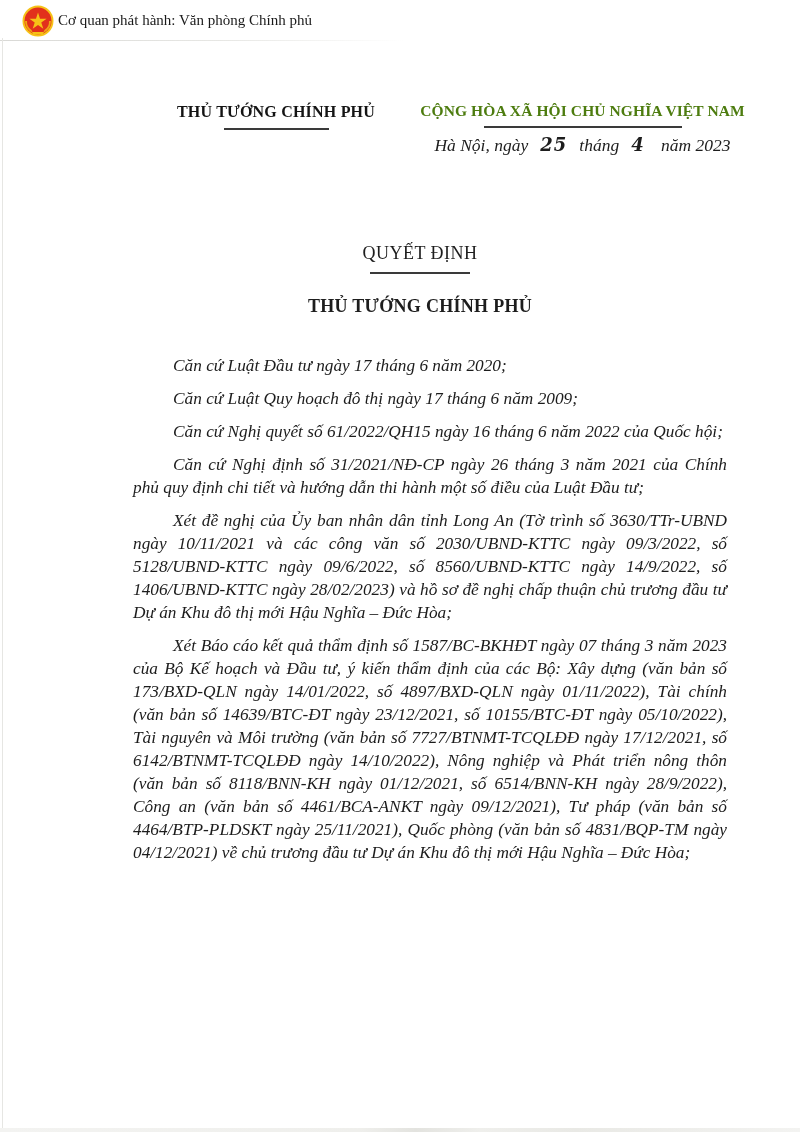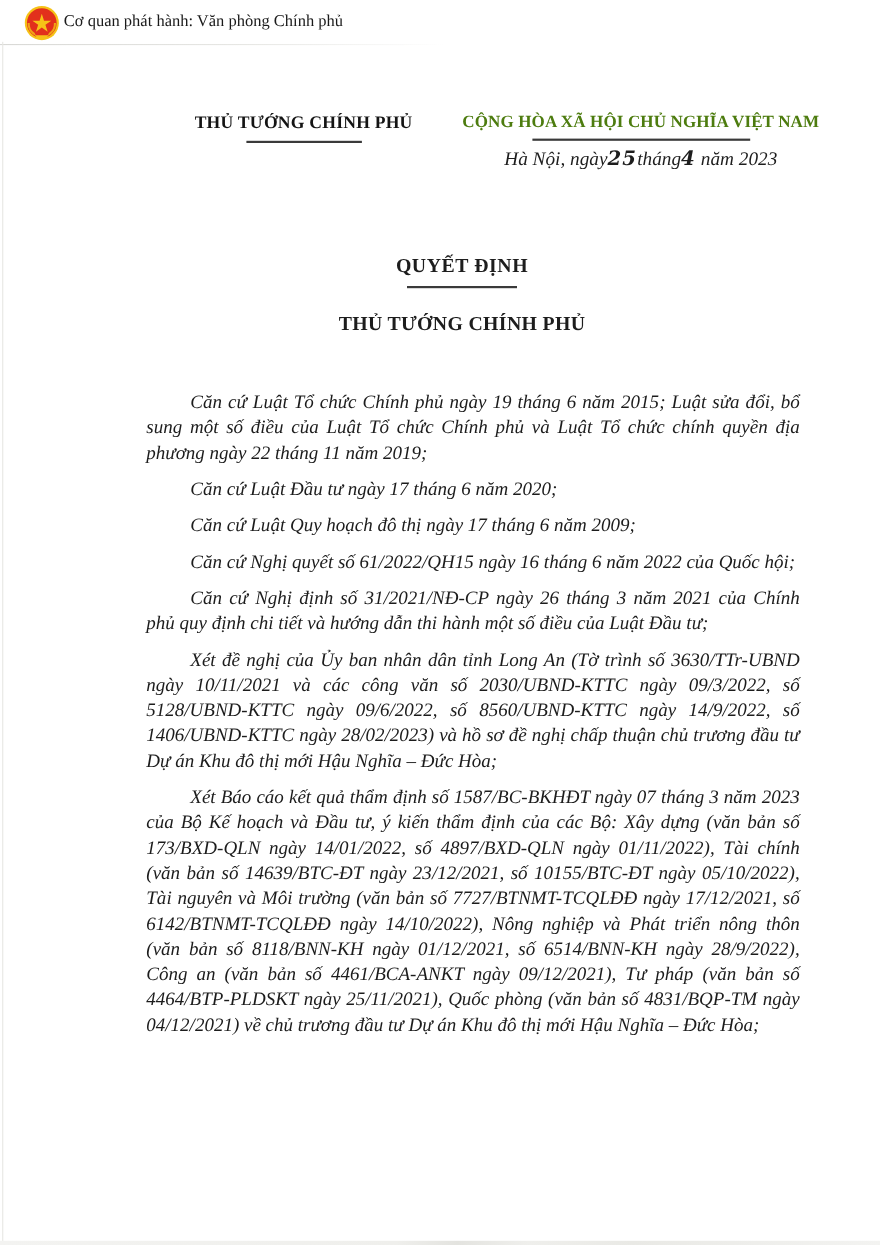--- a/index.html
+++ b/index.html
@@ -78,29 +78,29 @@
   .national-motto {
     font-weight: bold; font-size: 17px; margin-top: 4px; white-space: nowrap;
   }
   .motto-underline {
     width: 198px; height: 1.5px; background: #3a3a3a;
     margin: 6px auto 0 auto;
   }
   .place-date-line {
     margin-top: 6px; font-style: italic; font-size: 17.5px; white-space: nowrap;
   }
-  .place-date-line .hand { margin: 0 0; }
+  .place-date-line .hand { margin: 0 12px; }
 
   
   .title-block {
     position: absolute; left: 120px; top: 231px; width: 600px;
     text-align: center;
   }
   .doc-type {
-    font-weight: bold; font-size: 18px; letter-spacing: 0.5px;
+    font-weight: normal; font-size: 18px; letter-spacing: 0.5px; margin-top: 12px;
   }
   .doc-subject {
     font-weight: bold; font-size: 18px; margin-top: 7px;
   }
   .title-underline {
     width: 100px; height: 1.5px; background: #3a3a3a;
     margin: 8px auto 0 auto;
   }
   .issuing-authority {
     font-weight: bold; font-size: 18px; margin-top: 22px; letter-spacing: 0.3px;
@@ -152,20 +152,19 @@
   <div class="place-date-line"><span>Hà Nội, ngày</span><span class="hand">25</span><span>tháng</span><span class="hand">4</span> <span>năm 2023</span></div>
 </div>
 
 <div class="title-block">
   <div class="doc-type">QUYẾT ĐỊNH</div>
   <div class="title-underline"></div>
   <div class="issuing-authority">THỦ TƯỚNG CHÍNH PHỦ</div>
 </div>
 
 <div class="doc-body">
-  <p>Căn cứ Luật Tổ chức Chính phủ ngày 19 tháng 6 năm 2015; Luật sửa đổi, bổ sung một số điều của Luật Tổ chức Chính phủ và Luật Tổ chức chính quyền địa phương ngày 22 tháng 11 năm 2019;</p>
   <p>Căn cứ Luật Đầu tư ngày 17 tháng 6 năm 2020;</p>
   <p>Căn cứ Luật Quy hoạch đô thị ngày 17 tháng 6 năm 2009;</p>
   <p>Căn cứ Nghị quyết số 61/2022/QH15 ngày 16 tháng 6 năm 2022 của Quốc hội;</p>
   <p>Căn cứ Nghị định số 31/2021/NĐ-CP ngày 26 tháng 3 năm 2021 của Chính phủ quy định chi tiết và hướng dẫn thi hành một số điều của Luật Đầu tư;</p>
   <p>Xét đề nghị của Ủy ban nhân dân tỉnh Long An (Tờ trình số 3630/TTr-UBND ngày 10/11/2021 và các công văn số 2030/UBND-KTTC ngày 09/3/2022, số 5128/UBND-KTTC ngày 09/6/2022, số 8560/UBND-KTTC ngày 14/9/2022, số 1406/UBND-KTTC ngày 28/02/2023) và hồ sơ đề nghị chấp thuận chủ trương đầu tư Dự án Khu đô thị mới Hậu Nghĩa – Đức Hòa;</p>
   <p>Xét Báo cáo kết quả thẩm định số 1587/BC-BKHĐT ngày 07 tháng 3 năm 2023 của Bộ Kế hoạch và Đầu tư, ý kiến thẩm định của các Bộ: Xây dựng (văn bản số 173/BXD-QLN ngày 14/01/2022, số 4897/BXD-QLN ngày 01/11/2022), Tài chính (văn bản số 14639/BTC-ĐT ngày 23/12/2021, số 10155/BTC-ĐT ngày 05/10/2022), Tài nguyên và Môi trường (văn bản số 7727/BTNMT-TCQLĐĐ ngày 17/12/2021, số 6142/BTNMT-TCQLĐĐ ngày 14/10/2022), Nông nghiệp và Phát triển nông thôn (văn bản số 8118/BNN-KH ngày 01/12/2021, số 6514/BNN-KH ngày 28/9/2022), Công an (văn bản số 4461/BCA-ANKT ngày 09/12/2021), Tư pháp (văn bản số 4464/BTP-PLDSKT ngày 25/11/2021), Quốc phòng (văn bản số 4831/BQP-TM ngày 04/12/2021) về chủ trương đầu tư Dự án Khu đô thị mới Hậu Nghĩa – Đức Hòa;</p>
 </div>
 
 </body></html>

